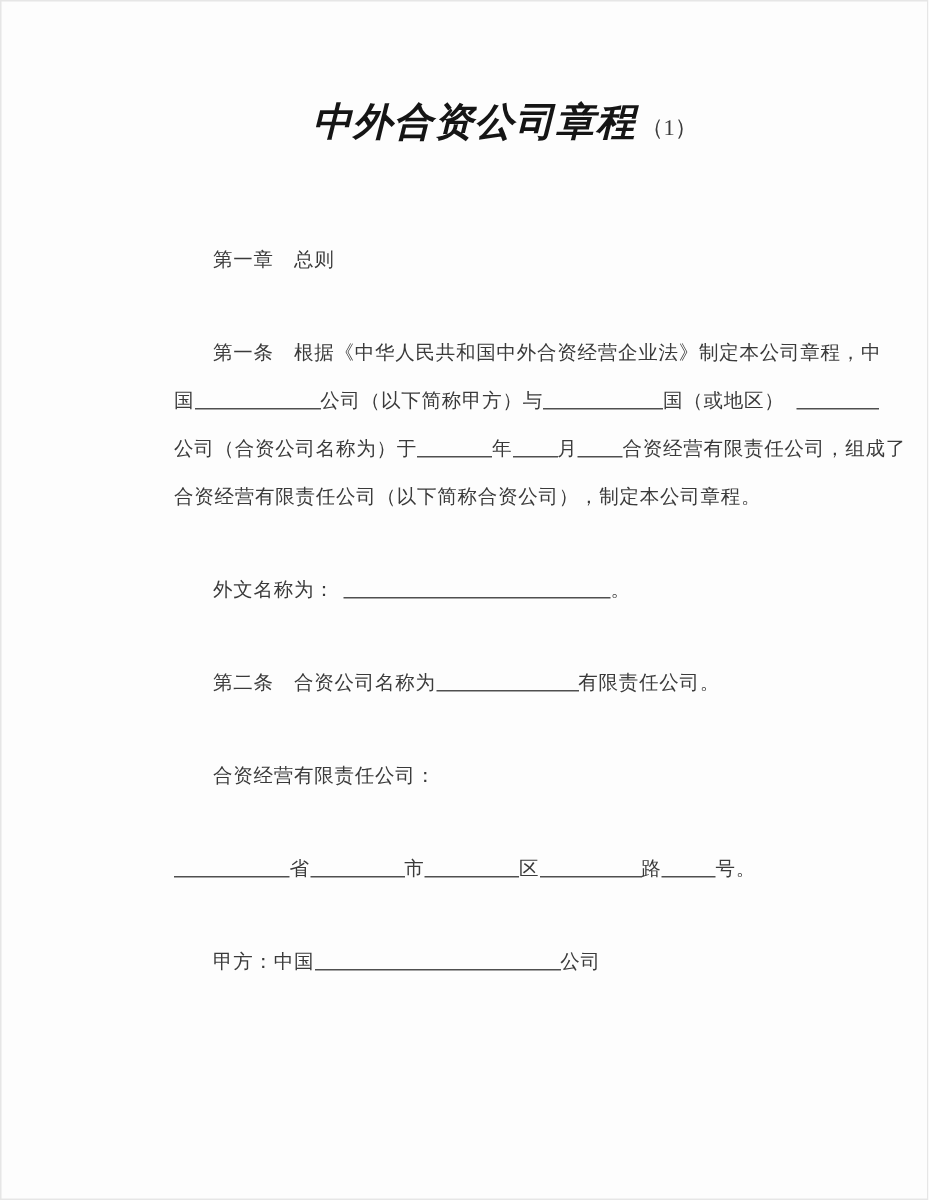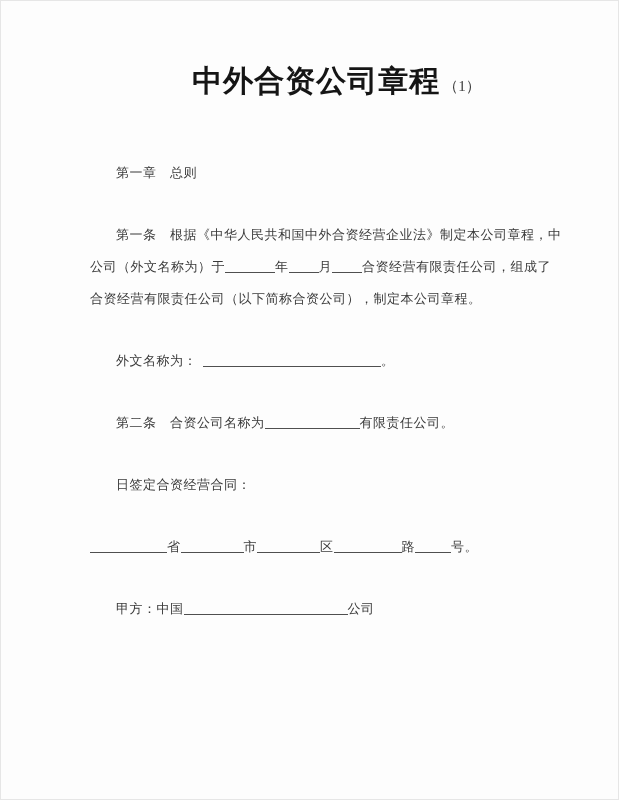--- a/index.html
+++ b/index.html
@@ -16,39 +16,41 @@
     overflow:hidden;
   }
   .title{
     text-align:center;
     line-height:34px;
     margin-bottom:54px;
     white-space:nowrap;
     transform:translateX(10px);
   }
   .title-main{
-    font-size:30px;
+    font-size:26px;
     font-weight:bold;
     color:var(--title,#151515);
     letter-spacing:1px;
+    font-style:italic;
   }
   .title-num{
     font-size:15px;
     font-weight:normal;
     color:#3c3c3c;
     font-family:"Liberation Serif",serif;
     margin-left:3px;
   }
   .block{margin-bottom:30px;}
   .line{
     height:32px;
     line-height:32px;
     font-size:13px;
     letter-spacing:0.5px;
     white-space:nowrap;
+    margin-left:26px;
   }
   .indent{padding-left:26px;}
   .blank{
     display:inline-block;
     height:12px;
     border-bottom:1px solid var(--underline,#4f4f4f);
     margin-bottom:-2px;
   }
   .seg{display:inline;}
 </style>
@@ -56,28 +58,29 @@
 <body>
 
 <div class="page" style="--page-bg: #fdfdfd; --text: #3a3a3a; --title: #151515; --underline: #4f4f4f;">
 
   <div class="title"><span class="title-main">中外合资公司章程</span><span class="title-num">（1）</span></div>
 
   <div class="block line indent"><span class="seg">第一章　总则</span></div>
 
   <div class="block">
     <div class="line indent"><span class="seg">第一条　根据《中华人民共和国中外合资经营企业法》制定本公司章程，中</span></div>
-    <div class="line"><span class="seg">公司（外文名称为）于</span><span class="blank" style="width: 50px;"></span><span class="seg">年</span><span class="blank" style="width: 30px;"></span><span class="seg">月</span><span class="blank" style="width: 30px;"></span><span class="seg">合资经营有限责任公司，组成了</span></div>
+    <div class="line"><span class="seg">国</span><span class="blank" style="width: 84px;"></span><span class="seg">公司（以下简称甲方）与</span><span class="blank" style="width: 80px;"></span><span class="seg">国（或地区）</span><span class="blank" style="width: 55px; margin-left: 8px;"></span></div>
+    <div class="line"><span class="seg">公司（合资公司名称为）于</span><span class="blank" style="width: 50px;"></span><span class="seg">年</span><span class="blank" style="width: 30px;"></span><span class="seg">月</span><span class="blank" style="width: 30px;"></span><span class="seg">合资经营有限责任公司，组成了</span></div>
     <div class="line"><span class="seg">合资经营有限责任公司（以下简称合资公司），制定本公司章程。</span></div>
   </div>
 
   <div class="block line indent"><span class="seg">外文名称为：</span><span class="blank" style="width: 178px; margin-left: 6px;"></span><span class="seg">。</span></div>
 
   <div class="block line indent"><span class="seg">第二条　合资公司名称为</span><span class="blank" style="width: 95px;"></span><span class="seg">有限责任公司。</span></div>
 
-  <div class="block line indent"><span class="seg">日签定合资经营合同：</span></div>
+  <div class="block line indent"><span class="seg">合资经营有限责任公司：</span></div>
 
   <div class="block line"><span class="blank" style="width: 77px;"></span><span class="seg">省</span><span class="blank" style="width: 63px;"></span><span class="seg">市</span><span class="blank" style="width: 63px;"></span><span class="seg">区</span><span class="blank" style="width: 68px;"></span><span class="seg">路</span><span class="blank" style="width: 36px;"></span><span class="seg">号。</span></div>
 
 
   <div class="block line indent"><span class="seg">甲方：中国</span><span class="blank" style="width: 164px;"></span><span class="seg">公司</span></div>
 
 </div>
 
 </body></html>

